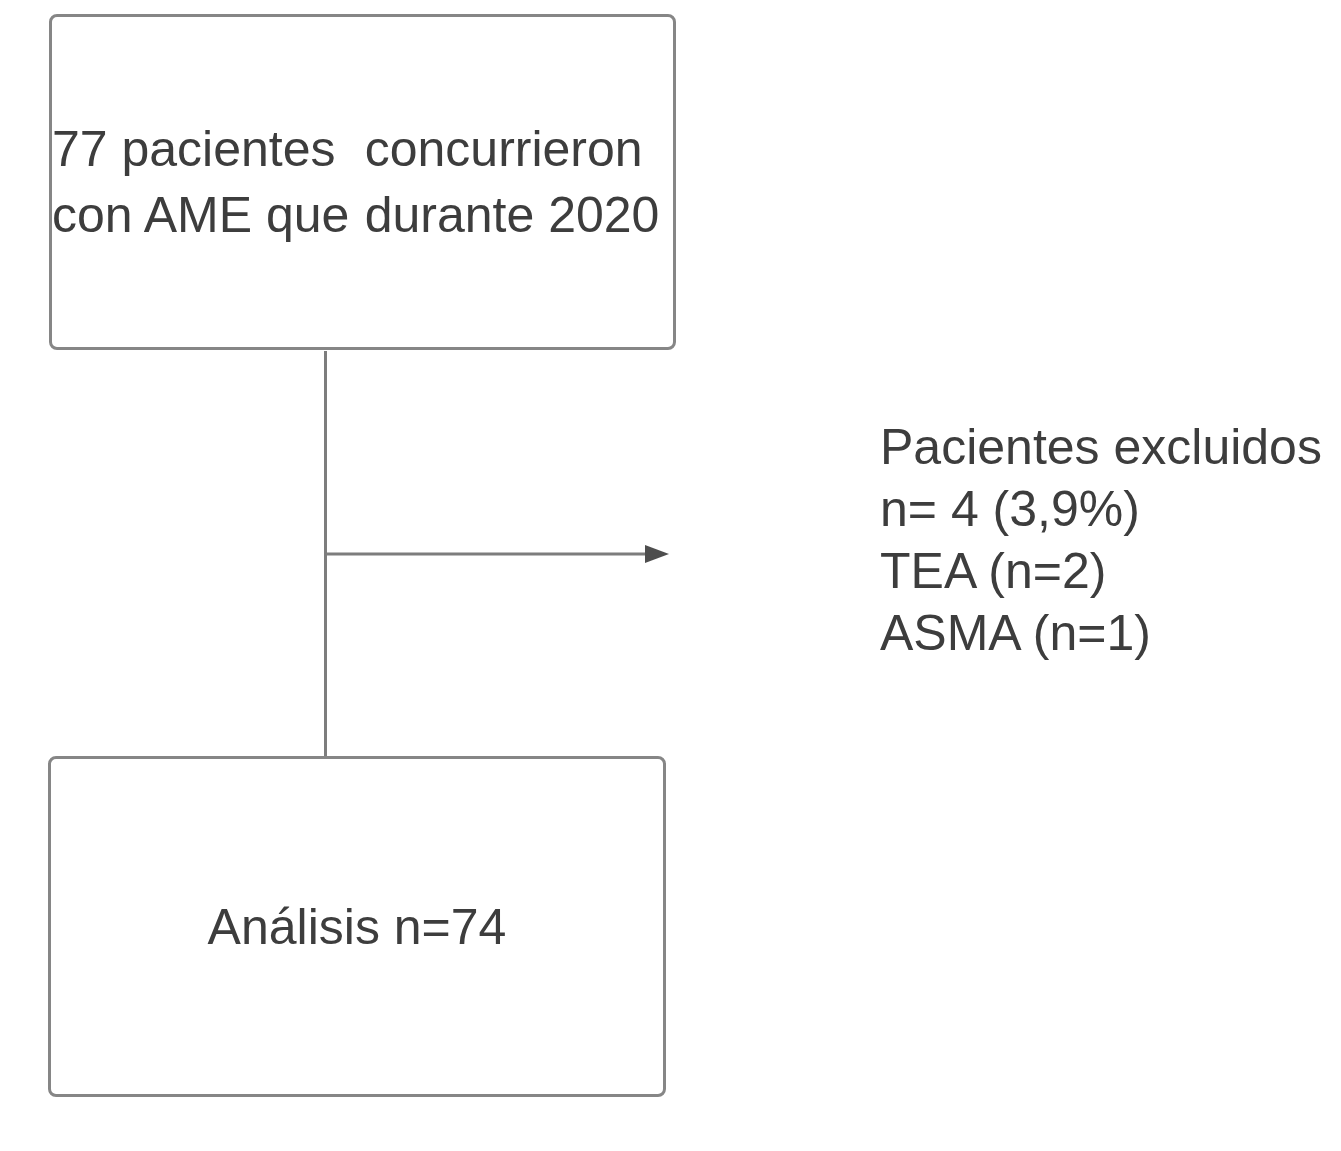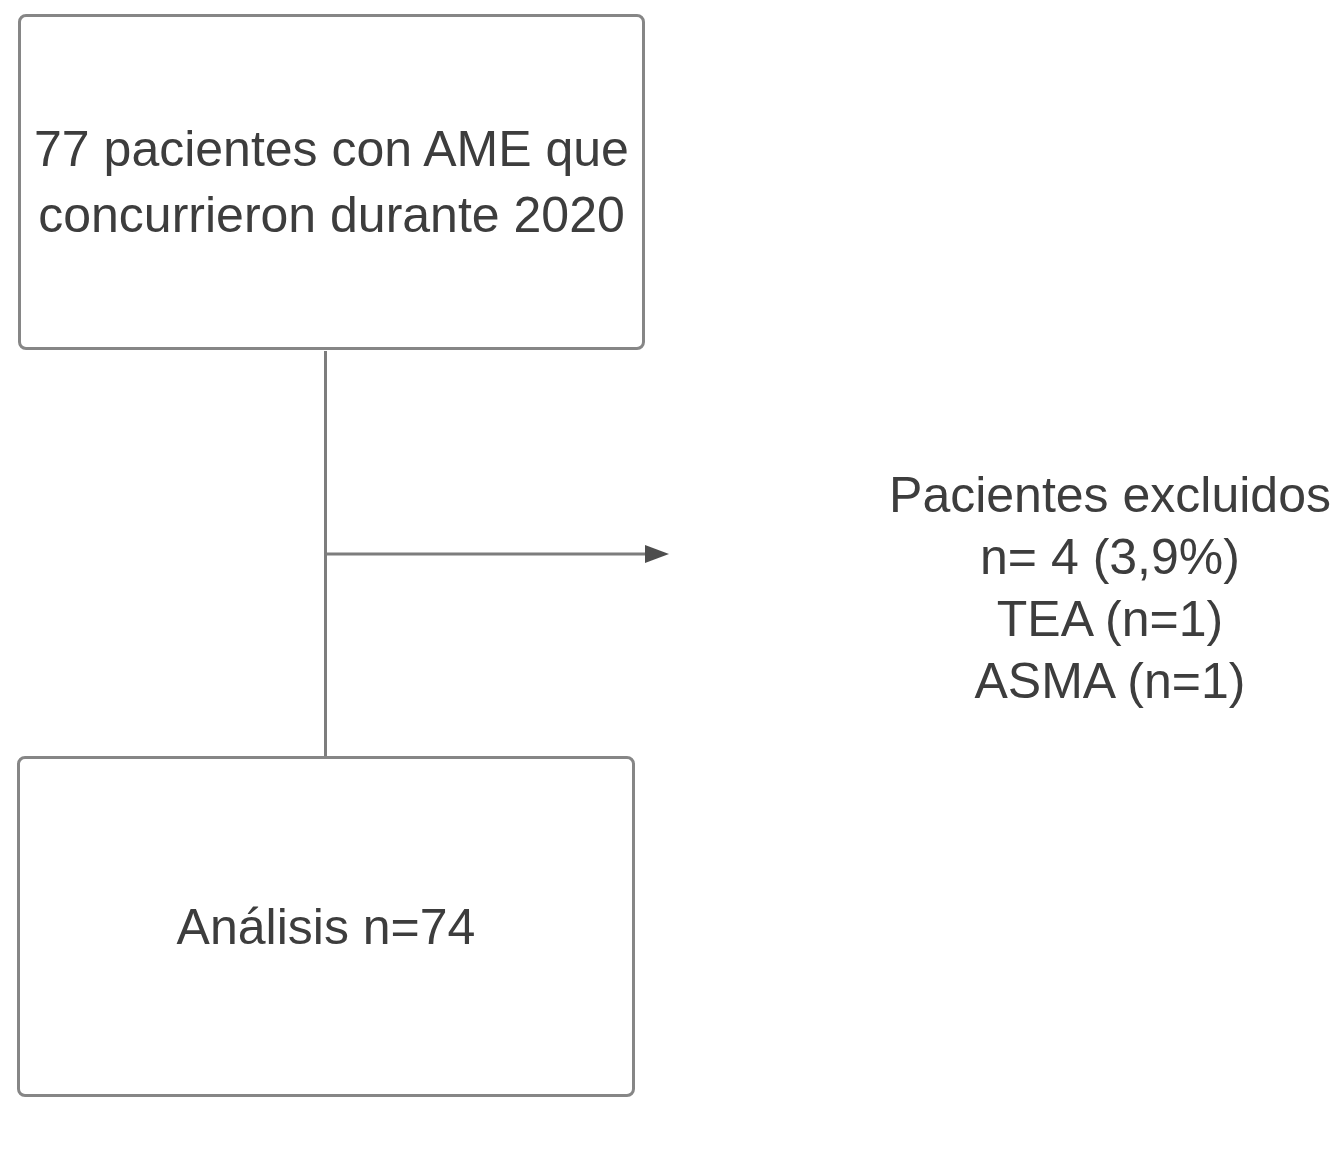--- a/index.html
+++ b/index.html
@@ -19,39 +19,38 @@
     color: var(--text);
     overflow: hidden;
   }
   .node {
     position: absolute;
     box-sizing: border-box;
     background: var(--bg);
     border: 3px solid var(--border);
     border-radius: 8px;
     display: flex;
-    flex-direction: column;
+    flex-direction: row;
     align-items: center;
     justify-content: center;
-    text-align: center;
+    text-align: left;
     font-size: 50px;
     line-height: 66px;
+    margin-left: 31px;
   }
   #node-enrollment { left: 18px;  top: 14px;  width: 627px; height: 336px; }
   #node-analysis   { left: 17px;  top: 756px; width: 618px; height: 341px; }
   .node .line { display: block; }
   .note {
     position: absolute;
     left: 880px;
     top: 416px;
     width: 460px;
-    text-align: center;
     font-size: 50px;
     line-height: 62px;
-    margin-top: 48px;
   }
   .note .line { display: block; }
   svg.connectors {
     position: absolute;
     left: 0; top: 0;
     width: 1341px;
     height: 1151px;
     pointer-events: none;
   }
   svg.connectors .edge { stroke: var(--line); stroke-width: 3; fill: none; }
@@ -72,21 +71,21 @@
   </svg>
 
   <div class="node" id="node-enrollment">
     <span class="line">77 pacientes con AME que</span>
     <span class="line">concurrieron durante 2020</span>
   </div>
 
   <div class="note">
     <span class="line">Pacientes excluidos</span>
     <span class="line">n= 4 (3,9%)</span>
-    <span class="line">TEA (n=1)</span>
+    <span class="line">TEA (n=2)</span>
     <span class="line">ASMA (n=1)</span>
   </div>
 
   <div class="node" id="node-analysis">
     <span class="line">Análisis n=74</span>
   </div>
 
 </div>
 
 </body></html>

